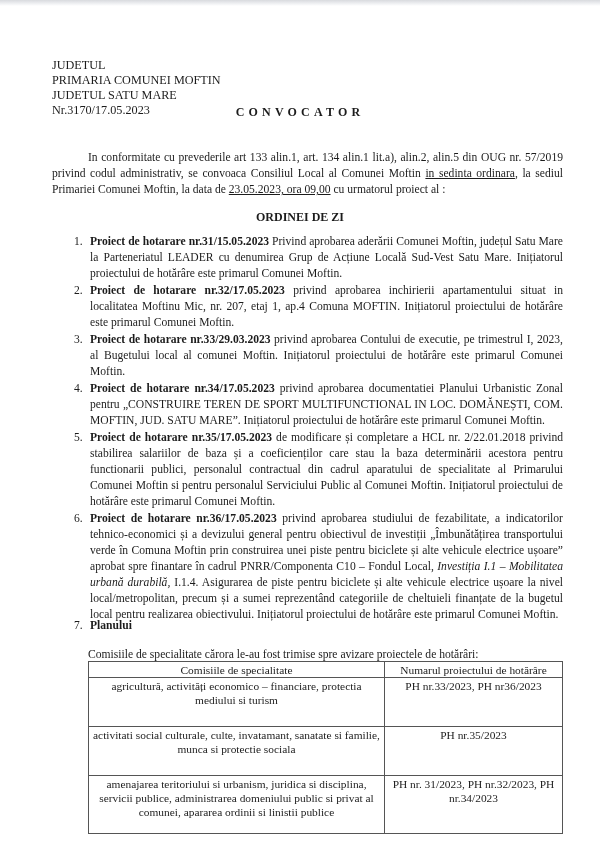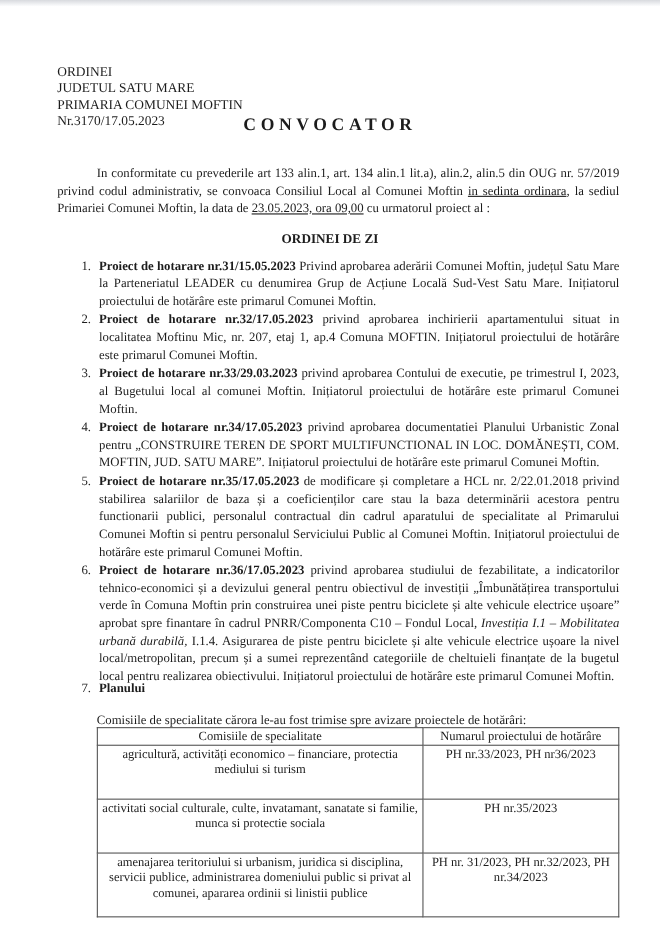--- a/index.html
+++ b/index.html
@@ -14,21 +14,21 @@
     position: absolute; left: 0; top: 0; width: 600px; height: 6px;
     background: linear-gradient(to bottom, #d8dade, #f3f4f6 70%, #ffffff);
   }
   .page { position: absolute; left: 0; top: 0; width: 600px; }
   .header {
     position: absolute; left: 52px; top: 58px;
     font-size: 12.2px; line-height: 15px;
   }
   .title {
     position: absolute; left: 0; top: 105px; width: 600px; text-align: center;
-    font-size: 16px; font-weight: bold; letter-spacing: 4.2px;
+    font-size: 12px; font-weight: bold; letter-spacing: 4.2px;
   }
   .intro {
     position: absolute; left: 52px; top: 150px; width: 511px;
     font-size: 11.6px; line-height: 16px; text-align: justify;
   }
   .intro .indent { display: inline-block; width: 36px; }
   .u { text-decoration: underline; }
   .agenda-title {
     position: absolute; left: 0; top: 210px; width: 600px; text-align: center;
     font-size: 12px; font-weight: bold;
@@ -69,23 +69,23 @@
   .ital { font-style: italic; }
 </style>
 </head>
 <body>
 
 <div class="scan-band"></div>
 
 <div class="page">
 
   <div class="header">
-    <div>ORDINEI</div>
+    <div>JUDETUL</div>
+    <div>PRIMARIA COMUNEI  MOFTIN</div>
     <div>JUDETUL SATU MARE</div>
-    <div>PRIMARIA COMUNEI  MOFTIN</div>
     <div>Nr.3170/17.05.2023</div>
   </div>
 
   <div class="title">CONVOCATOR</div>
 
   <div class="intro">
     <span class="indent"></span><span>In conformitate cu prevederile art 133 alin.1, art. 134 alin.1 lit.a), alin.2, alin.5 din OUG nr. 57/2019 privind codul administrativ, se convoaca Consiliul Local al Comunei Moftin </span><span class="u">in sedinta ordinara</span><span>, la sediul Primariei Comunei Moftin, la data de </span><span class="u"> 23.05.2023, ora  09,00</span><span> cu urmatorul proiect al :</span>
   </div>
 
   <div class="agenda-title">ORDINEI DE ZI</div>

